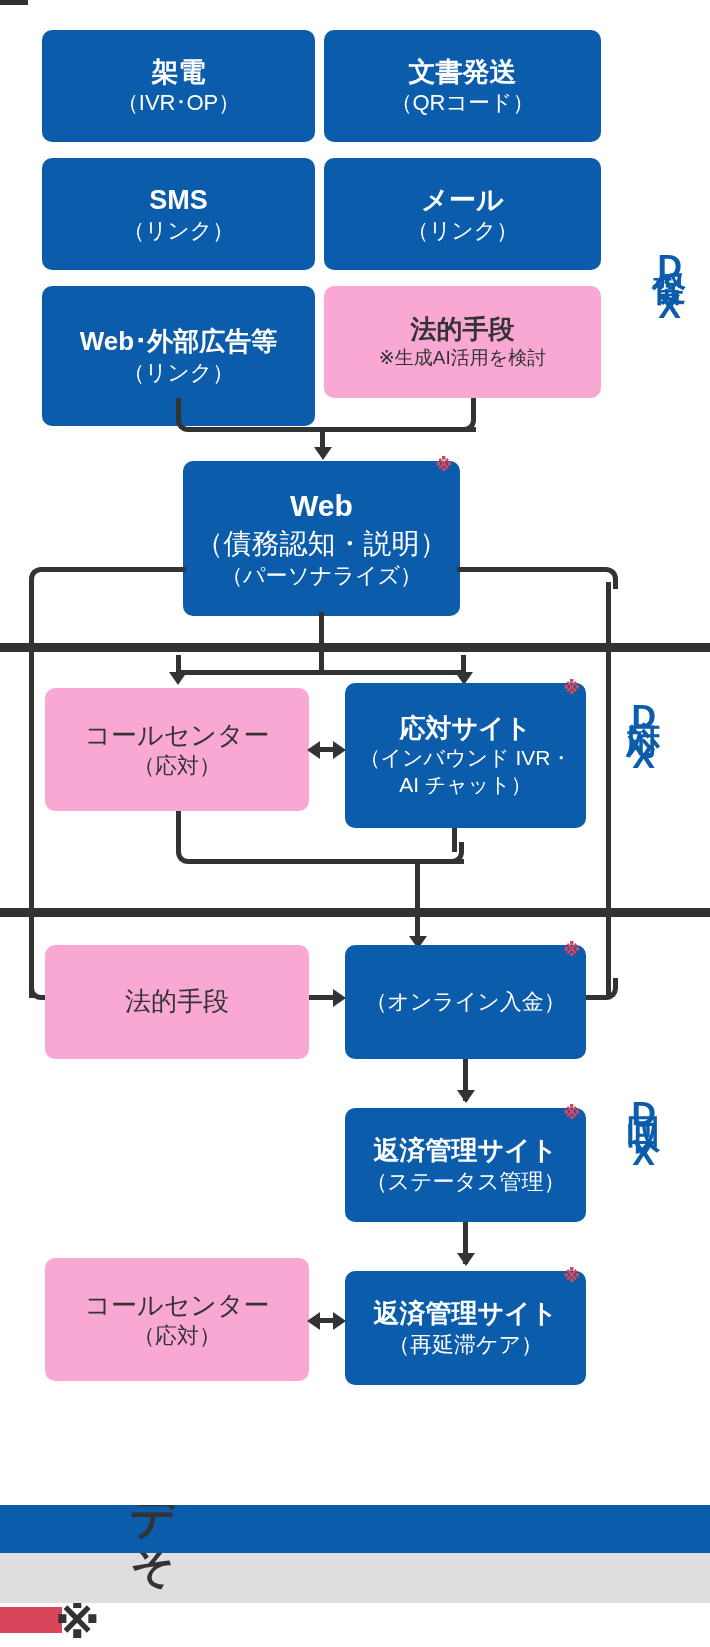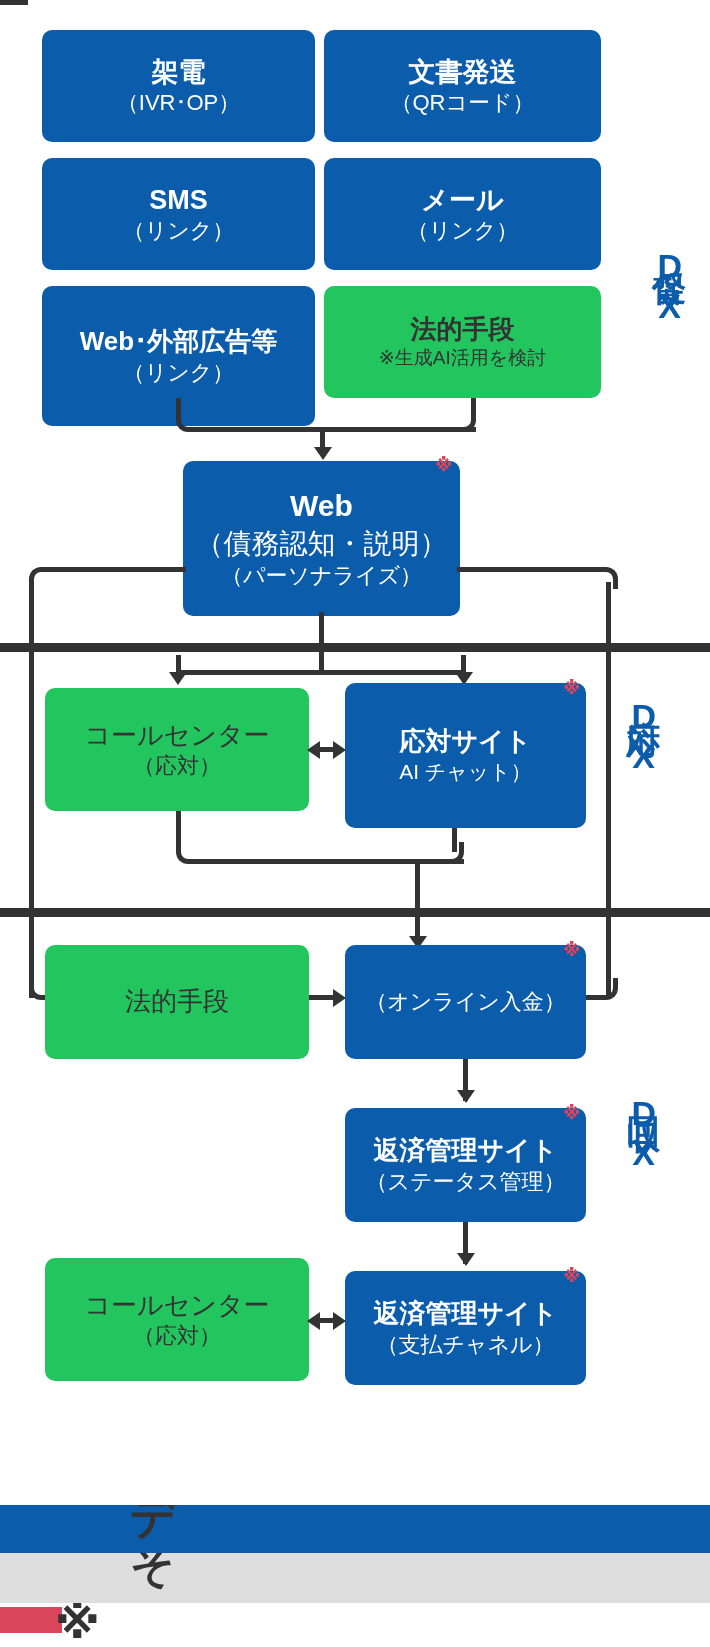--- a/index.html
+++ b/index.html
@@ -6,21 +6,21 @@
   body{width:710px;height:1647px;position:relative;overflow:hidden;
        font-family:"Liberation Sans","DejaVu Sans",sans-serif;}
 
   #stage{position:absolute;left:0;top:0;width:710px;height:1647px;}
 
   
   .node{position:absolute;box-sizing:border-box;border-radius:10px;
         display:flex;flex-direction:column;align-items:center;justify-content:center;
         text-align:center;line-height:1.28;}
   .node.blue{background:#0b5cab;color:#ffffff;}
-  .node.gray{background:#22c55e;color:#333333;text-align:right;}
+  .node.gray{background:#f9a8d4;color:#333333;text-align:right;}
   .node .t1{font-weight:700;}
   .node .t2{font-weight:400;}
 
   
   .mark{position:absolute;right:4px;top:-9px;color:#d9455a;font-size:17px;
         line-height:1;font-weight:700;text-shadow:0 0 0 #d9455a;}
 
   
   .rail{position:absolute;color:#0b5cab;font-weight:700;
         writing-mode:vertical-rl;text-orientation:upright;
@@ -134,20 +134,21 @@
   <div class="arrowhead ad" style="left:455px;top:672px;"></div>
 
   <div class="node gray" style="left:45px;top:688px;width:264px;height:123px;">
     <div class="t1" style="font-size:26px;font-weight:400;">コールセンター</div>
     <div class="t2" style="font-size:22px;">（応対）</div>
   </div>
 
   <div class="node blue" style="left:345px;top:683px;width:241px;height:145px;">
     <span class="mark" style="top:-3px;right:6px;">※</span>
     <div class="t1" style="font-size:26px;">応対サイト</div>
+    <div class="t2" style="font-size:21px;">（インバウンド IVR・</div>
     <div class="t2" style="font-size:21px;">AI チャット）</div>
   </div>
 
   <div class="ln hz" style="left:317px;top:747px;width:24px;"></div>
   <div class="arrowhead al" style="left:307px;top:741px;"></div>
   <div class="arrowhead ar" style="left:333px;top:741px;"></div>
 
   <div class="rail" style="left:626px;top:693px;font-size:34px;">応対DX</div>
 
   <div class="ln vr" style="left:176px;top:811px;height:40px;"></div>
@@ -180,21 +181,21 @@
     <div class="t1" style="font-size:26px;">返済管理サイト</div>
     <div class="t2" style="font-size:22px;">（ステータス管理）</div>
   </div>
 
   <div class="ln vr" style="left:463px;top:1222px;height:42px;"></div>
   <div class="arrowhead ad" style="left:457px;top:1253px;"></div>
 
   <div class="node blue" style="left:345px;top:1271px;width:241px;height:114px;">
     <span class="mark" style="top:-3px;right:6px;">※</span>
     <div class="t1" style="font-size:26px;">返済管理サイト</div>
-    <div class="t2" style="font-size:22px;">（支払チャネル）</div>
+    <div class="t2" style="font-size:22px;">（再延滞ケア）</div>
   </div>
 
   <div class="node gray" style="left:45px;top:1258px;width:264px;height:123px;">
     <div class="t1" style="font-size:26px;font-weight:400;">コールセンター</div>
     <div class="t2" style="font-size:22px;">（応対）</div>
   </div>
 
   <div class="ln hz" style="left:317px;top:1318px;width:24px;"></div>
   <div class="arrowhead al" style="left:307px;top:1312px;"></div>
   <div class="arrowhead ar" style="left:333px;top:1312px;"></div>

